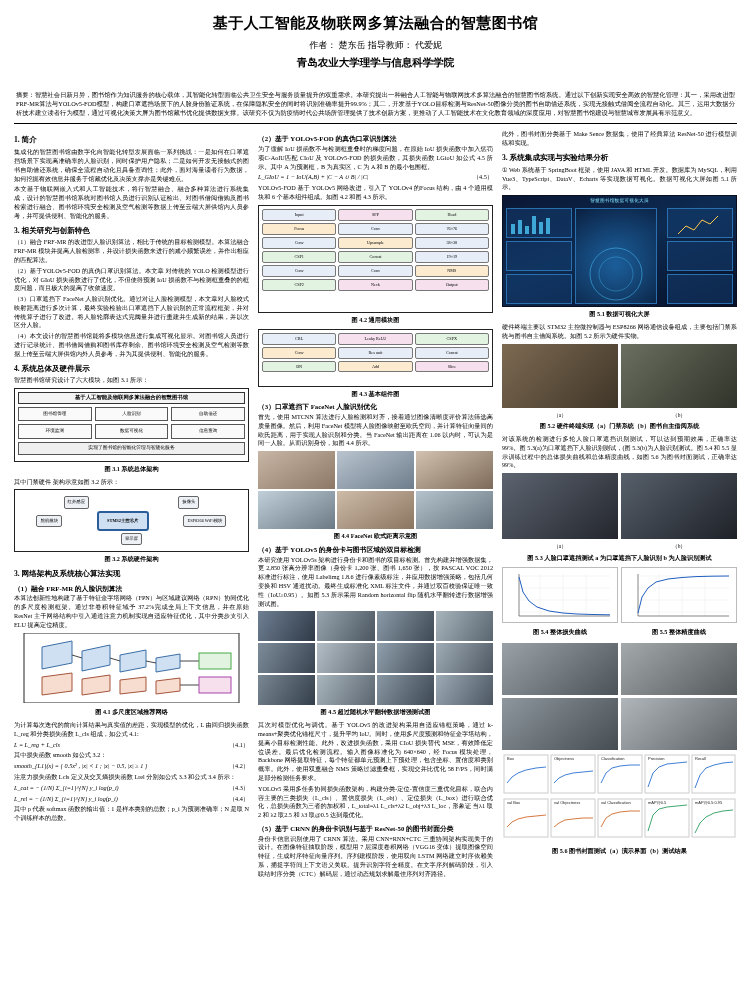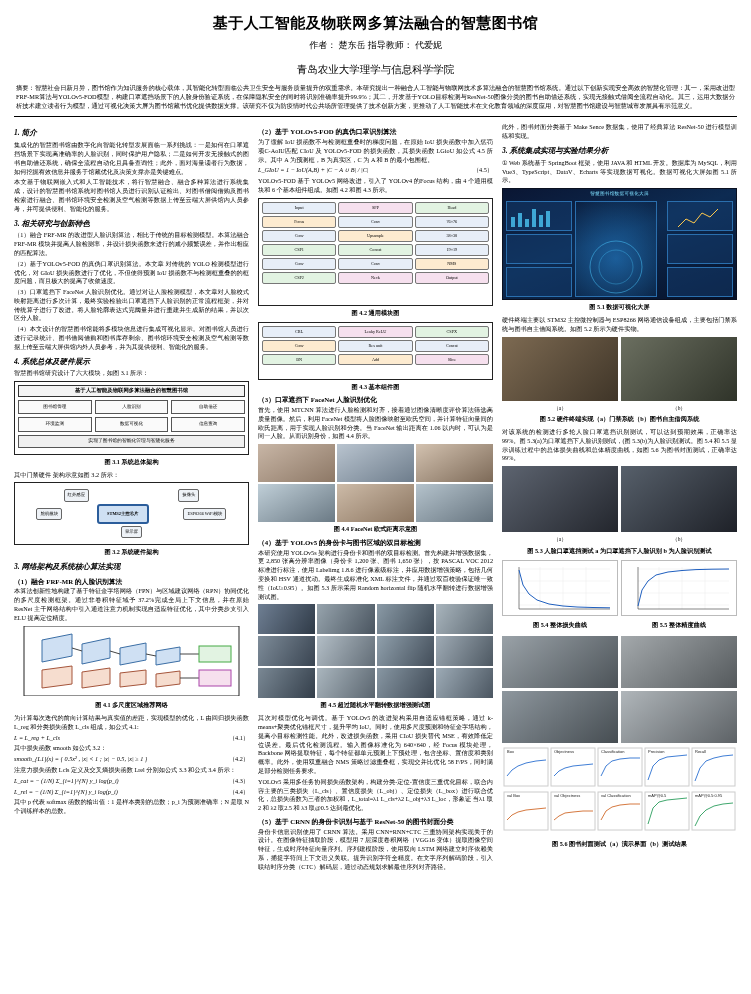--- a/index.html
+++ b/index.html
@@ -22,26 +22,27 @@
   .title {
     text-align: center;
     font-size: 15px;
     font-weight: bold;
     letter-spacing: 0.5px;
     margin: 4px 0 6px 0;
   }
   .authors {
     text-align: center;
     font-size: 9px;
-    margin-bottom: 11px;
+    margin-bottom: 4px;
   }
   .affil {
     text-align: center;
     font-size: 10.5px;
-    margin-bottom: 6px;
+    margin-bottom: 20px;
+    font-weight: bold;
   }
   .abstract {
     font-size: 6.3px;
     line-height: 1.45;
     text-align: justify;
     margin: 0 0 6px 0;
     padding: 0 2px;
   }
   .hr {
     border-top: 1px solid #000;
@@ -57,21 +58,20 @@
     font-size: 6.2px;
     line-height: 1.42;
     text-align: justify;
     overflow: hidden;
   }
   h2.sec {
     font-size: 7.6px;
     font-weight: bold;
     margin: 5px 0 2px 0;
     text-align: left;
-    font-style: italic;
   }
   h3.sub {
     font-size: 6.8px;
     font-weight: bold;
     margin: 4px 0 1px 0;
     text-align: left;
   }
   p.para { margin: 0 0 2px 0; }
   .caption {
     text-align: center;

